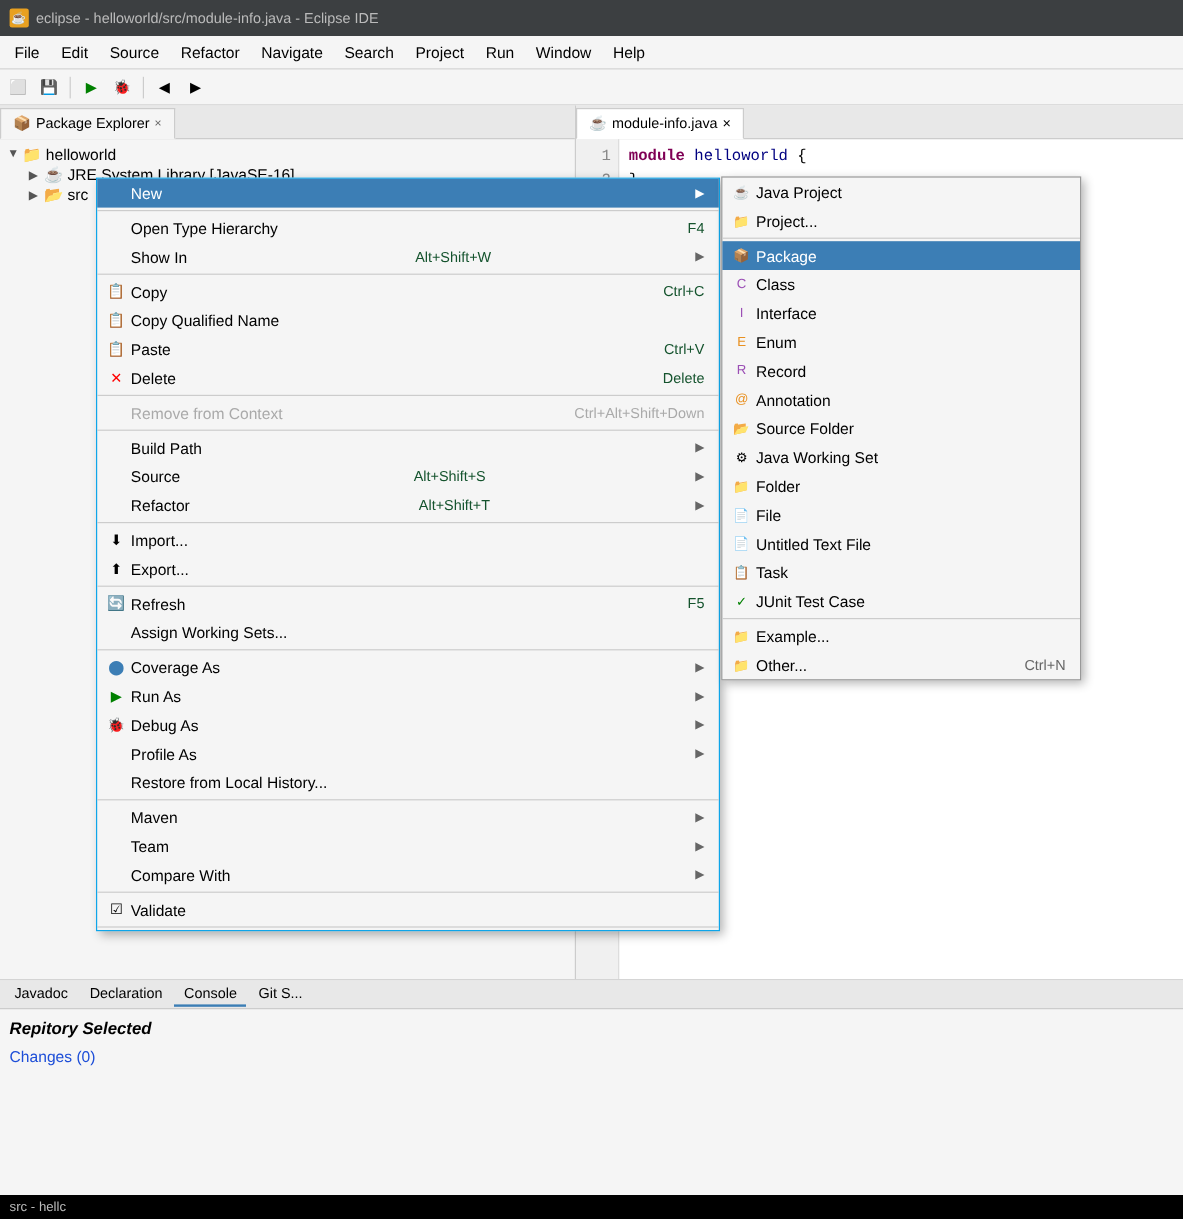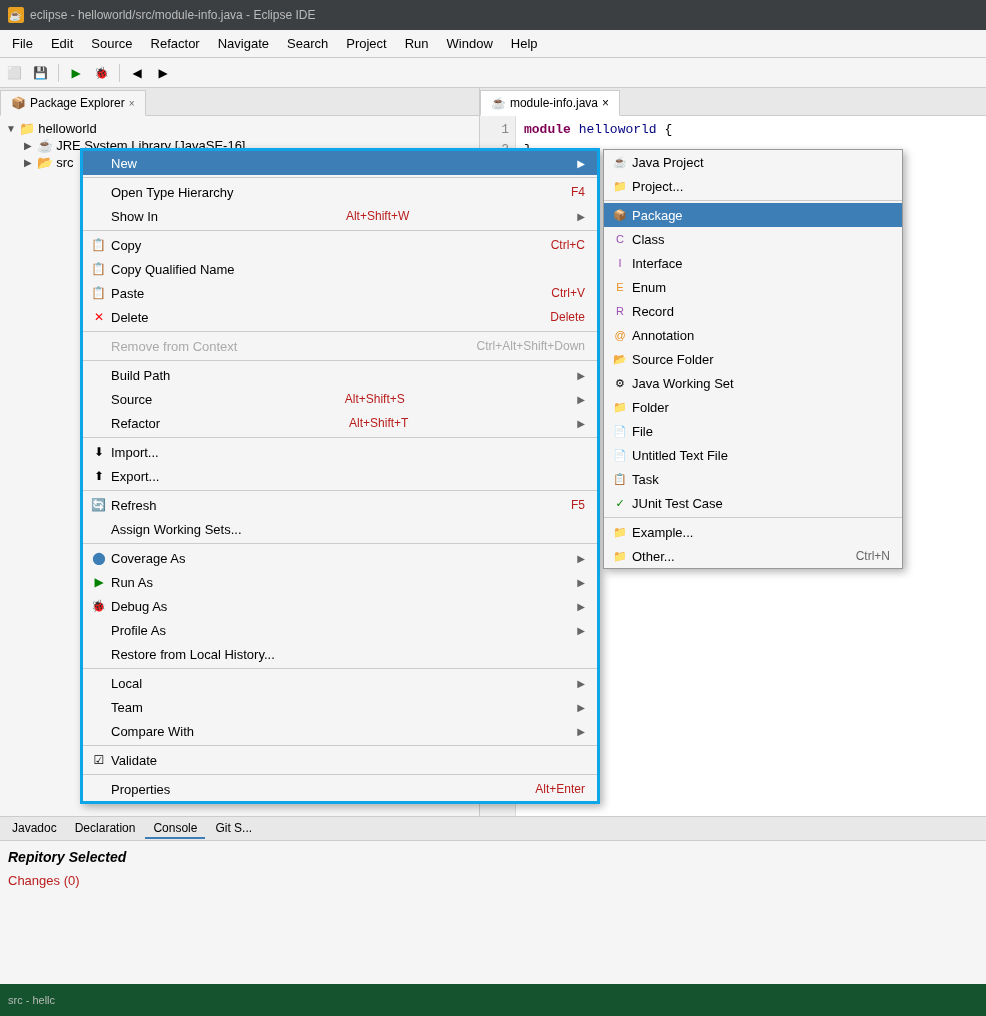--- a/index.html
+++ b/index.html
@@ -126,21 +126,21 @@
     .tree-arrow { font-size: 10px; color: #555; width: 10px; }
     .tree-icon { font-size: 13px; }
 
     
     #context-menu {
       position: absolute;
       left: 80px;
       top: 60px;
       width: 520px;
       background: #f5f5f5;
-      border: 3px solid #0ea5e9;
+      border: 1px solid #0ea5e9;
       box-shadow: 3px 3px 8px rgba(0,0,0,0.3);
       z-index: 100;
     }
     .ctx-item {
       display: flex;
       align-items: center;
       padding: 4px 12px 4px 28px;
       cursor: pointer;
       position: relative;
       min-height: 24px;
@@ -148,21 +148,21 @@
     .ctx-item.highlighted { background: #3c7eb5; color: white; }
     .ctx-item.disabled { color: #aaa; cursor: default; justify-content: center; }
     .ctx-item .ctx-icon {
       position: absolute; left: 8px;
       width: 16px; height: 16px;
       display: flex; align-items: center; justify-content: center;
       font-size: 12px;
     }
     .ctx-item .ctx-shortcut {
       margin-left: auto;
-      color: #b91c1c;
+      color: #14532d;
       font-size: 12px;
       padding-left: 20px;
     }
     .ctx-item .ctx-arrow {
       margin-left: auto;
       font-size: 10px;
       color: #666;
     }
     .ctx-item.highlighted .ctx-arrow { color: white; }
     .ctx-separator {
@@ -287,36 +287,36 @@
       padding: 8px;
       font-size: 13px;
     }
     .bottom-section-title {
       font-weight: bold;
       font-size: 14px;
       margin-bottom: 8px;
       font-style: italic;
     }
     .bottom-sub-title {
-      color: #b91c1c;
+      color: #1d4ed8;
       margin-bottom: 4px;
     }
 
     
     #status-bar {
       position: fixed;
       bottom: 0;
       left: 0;
       right: 0;
       height: 20px;
-      background: #14532d;
+      background: #000000;
       color: #bbb;
       display: flex;
       align-items: center;
-      padding: 16px 8px;
+      padding: 4px 8px;
       font-size: 11px;
     }
   </style>
 </head>
 <body>
 
 <div id="title-bar">
   <span class="title-icon">☕</span>
   <span>eclipse - helloworld/src/module-info.java - Eclipse IDE</span>
 </div>
@@ -468,41 +468,37 @@
       </div>
       <div class="ctx-item">
         <span>Profile As</span>
         <span class="ctx-arrow">▶</span>
       </div>
       <div class="ctx-item">
         <span>Restore from Local History...</span>
       </div>
       <div class="ctx-separator"></div>
       <div class="ctx-item">
-        <span>Local</span>
+        <span>Maven</span>
         <span class="ctx-arrow">▶</span>
       </div>
       <div class="ctx-item">
         <span>Team</span>
         <span class="ctx-arrow">▶</span>
       </div>
       <div class="ctx-item">
         <span>Compare With</span>
         <span class="ctx-arrow">▶</span>
       </div>
       <div class="ctx-separator"></div>
       <div class="ctx-item">
         <span class="ctx-icon">☑</span>
         <span>Validate</span>
       </div>
       <div class="ctx-separator"></div>
-      <div class="ctx-item">
-        <span>Properties</span>
-        <span class="ctx-shortcut">Alt+Enter</span>
-      </div>
 
       <div id="submenu">
         <div class="sub-item">
           <span class="sub-icon" style="color:#e8a020;">☕</span>
           <span>Java Project</span>
         </div>
         <div class="sub-item">
           <span class="sub-icon">📁</span>
           <span>Project...</span>
         </div>

